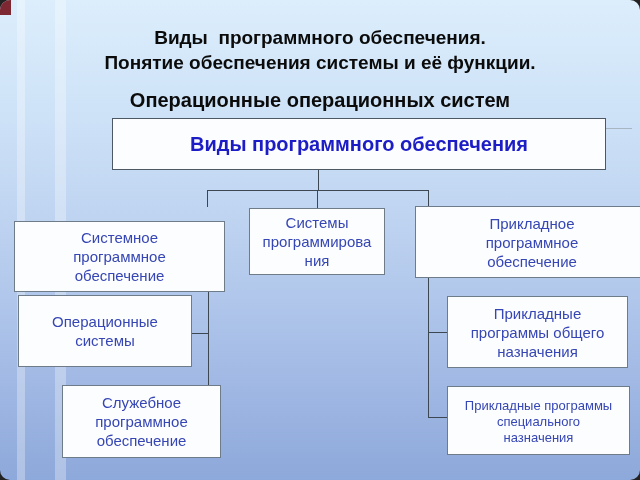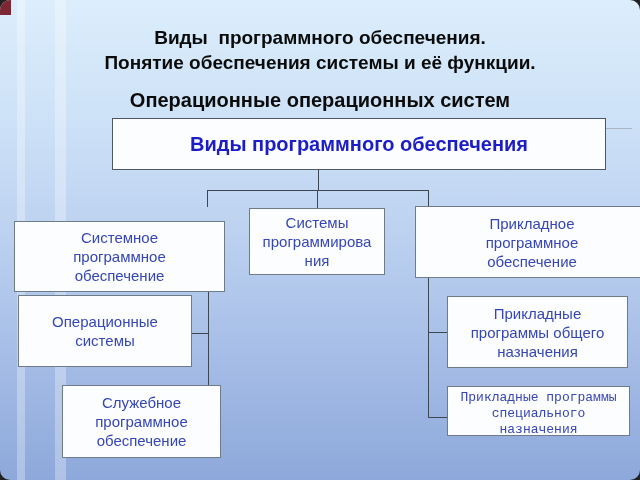--- a/index.html
+++ b/index.html
@@ -28,21 +28,21 @@
   .root-label{font-size:20px;font-weight:bold;color:#1d1dc6;white-space:pre-line;}
   .node-label{font-size:15px;line-height:19px;color:#3646b4;white-space:pre-line;}
   .small .node-label{font-size:13px;line-height:16px;}
 
   .b-system{left:14px;top:207px;width:211px;height:71px;margin-top:14px;}
   .b-progsys{left:249px;top:208px;width:136px;height:67px;}
   .b-app{left:415px;top:206px;width:234px;height:72px;}
   .b-os{left:18px;top:295px;width:174px;height:72px;}
   .b-util{left:26px;top:385px;width:159px;height:73px;margin-left:36px;}
   .b-genapp{left:447px;top:296px;width:181px;height:72px;}
-  .b-specapp{left:447px;top:386px;width:183px;height:50px;align-items:flex-start;padding-top:3px;font-family:Liberation Mono, monospace;}
+  .b-specapp{left:447px;top:386px;width:183px;height:69px;align-items:center;padding-top:3px;}
 
   .conn{position:absolute;background:#3d4752;}
   .cv{width:1px;} .ch{height:1px;}
   .c-root  {left:318px;top:170px;height:20px;}
   .c-spread{left:207px;top:190px;width:222px;}
   .c-d1{left:207px;top:190px;height:17px;}
   .c-d2{left:317px;top:190px;height:18px;}
   .c-d3{left:428px;top:190px;height:16px;}
   .c-lv{left:208px;top:278px;height:144px;}
   .c-ls1{left:180px;top:333px;width:28px;}

